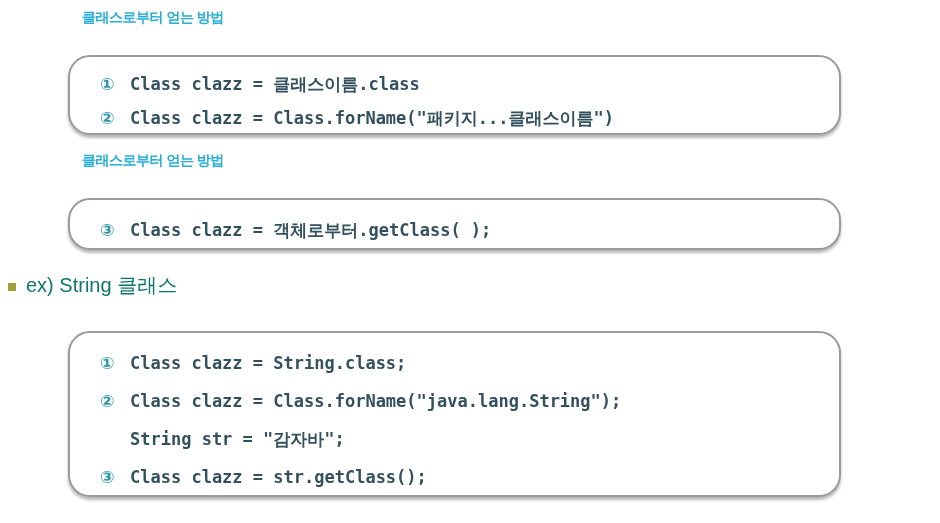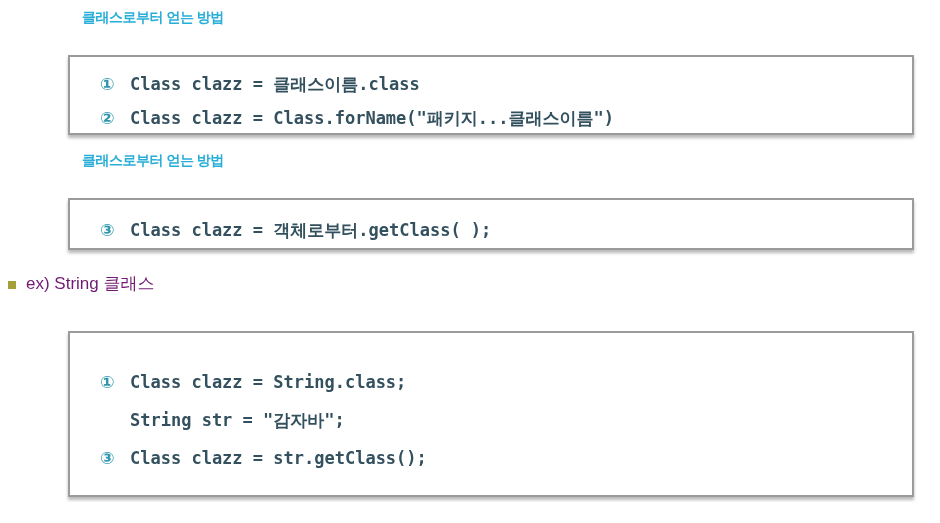--- a/index.html
+++ b/index.html
@@ -23,24 +23,24 @@
     font-weight: bold;
     letter-spacing: -0.5px;
     white-space: nowrap;
     margin-left: 14px;
   }
   #heading1 { top: 9px; }
   #heading2 { top: 152px; }
   .code-box {
     position: absolute;
     left: 68px;
-    width: 846px;
+    width: 773px;
     background: #ffffff;
     border: 2px solid #9b9b9b;
-    border-radius: 0;
+    border-radius: 22px;
     box-shadow: 0 3px 3px rgba(0,0,0,0.28);
     box-sizing: border-box;
     padding: 12px 10px 0 30px;
     display: flex;
     flex-direction: column;
     justify-content: center;
   }
   #box1 { top: 55px;  height: 80px; }
   #box2 { top: 198px; height: 52px; }
   #box3 { top: 331px; height: 166px; }
@@ -68,22 +68,22 @@
     gap: 10px;
   }
   .bullet-square {
     width: 8px;
     height: 8px;
     background: #a3a03c;
     margin-top: 2px;
     flex: 0 0 auto;
   }
   .bullet-text {
-    font-size: 17px;
-    color: #701a75;
+    font-size: 20px;
+    color: #0f766e;
     letter-spacing: 0px;
     white-space: nowrap;
   }
 </style>
 </head>
 <body>
 
 <div class="slide">
 
   <div class="section-heading" id="heading1">클래스로부터 얻는 방법</div>
@@ -99,17 +99,18 @@
     <div class="code-line"><span class="marker">③</span><span>Class clazz = 객체로부터.getClass( );</span></div>
   </div>
 
   <div class="bullet-row">
     <span class="bullet-square"></span>
     <span class="bullet-text">ex) String 클래스</span>
   </div>
 
   <div class="code-box" id="box3">
     <div class="code-line"><span class="marker">①</span><span>Class clazz = String.class;</span></div>
+    <div class="code-line"><span class="marker">②</span><span>Class clazz = Class.forName("java.lang.String");</span></div>
     <div class="code-line"><span class="marker"></span><span>String str = "감자바";</span></div>
     <div class="code-line"><span class="marker">③</span><span>Class clazz = str.getClass();</span></div>
   </div>
 
 </div>
 
 </body></html>

